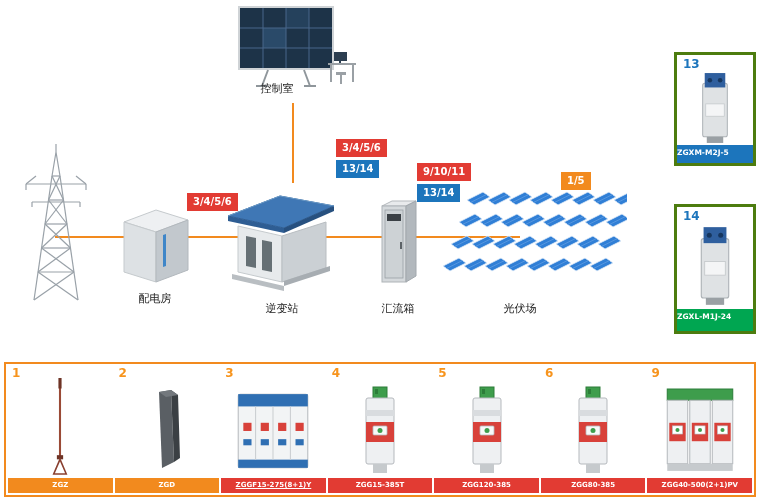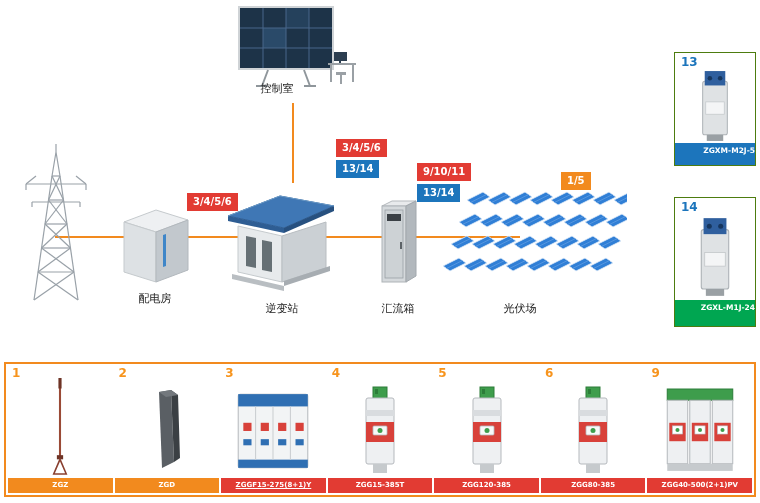--- a/index.html
+++ b/index.html
@@ -12,25 +12,25 @@
   .v-line{left:292px;top:103px;width:2px;height:80px;background:#f28a1e;}
   
   .badge{position:absolute;height:18px;line-height:18px;padding:0 6px;color:#fff;
          font-size:10px;font-weight:bold;text-align:center;white-space:nowrap;margin-left:29px;}
   .badge.red{background:#e23b33;}
   .badge.blue{background:#1c75bc;}
   .badge.orange{background:#f28a1e;}
   
   .node-label{position:absolute;font-size:11px;color:#222;text-align:center;}
   
-  .side-box{position:absolute;left:674px;width:82px;background:#fff;border:1px solid #4d7c0f;
+  .side-box{position:absolute;left:674px;width:82px;background:#fff;border:3px solid #4d7c0f;
             box-sizing:border-box;display:flex;flex-direction:column;}
   .side-num{color:#1c75bc;font-weight:bold;font-size:12px;padding:2px 0 0 6px;}
   .side-img{flex:1;display:flex;align-items:center;justify-content:center;}
-  .side-label{height:32px;line-height:16px;font-size:7.5px;color:#fff;text-align:right;
+  .side-label{height:32px;line-height:16px;font-size:7.5px;color:#fff;text-align:left;
               font-weight:bold;white-space:nowrap;overflow:hidden;}
   .side-label.blue{background:#1c75bc;}
   .side-label.green{background:#00a651;}
   
   .bottom{position:absolute;left:4px;top:362px;width:752px;height:135px;border:2px solid #f28a1e;
           background:#fff;box-sizing:border-box;display:flex;gap:2px;padding:2px;}
   .card{flex:1;position:relative;display:flex;flex-direction:column;min-width:0;background:#fff;}
   .card-num{position:absolute;top:0;left:4px;color:#f7941d;font-size:12px;font-weight:bold;z-index:2;}
   .card-img{flex:1;display:flex;align-items:flex-end;justify-content:center;padding-bottom:2px;}
   .card-label{height:15px;line-height:15px;text-align:center;color:#fff;font-size:7px;font-weight:bold;
@@ -260,21 +260,21 @@
 
   <div class="side-box" style="top:52px;height:114px;">
     <div class="side-num">13</div>
     <div class="side-img">
       <svg width="44" height="74" viewBox="0 0 42 72">
           <use href="#g-signal"></use>
         </svg>
     </div>
     <div class="side-label blue">ZGXM-M2J-5</div>
   </div>
-  <div class="side-box" style="top:197px;height:130px;">
+  <div class="side-box" style="top:204px;height:130px;">
     <div class="side-num">14</div>
     <div class="side-img">
       <svg width="48" height="86" viewBox="0 0 42 72">
           <use href="#g-signal"></use>
         </svg>
     </div>
     <div class="side-label green">ZGXL-M1J-24</div>
   </div>
 
   <div class="bottom">

